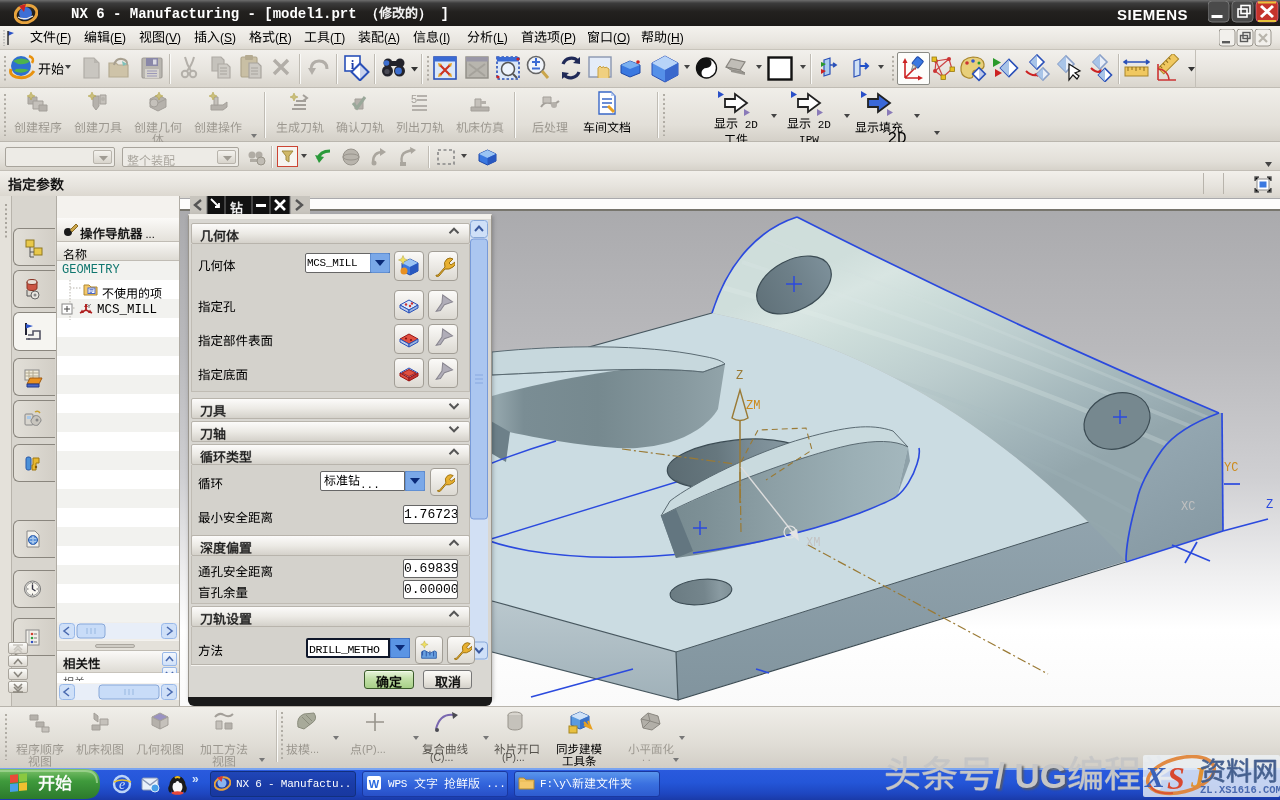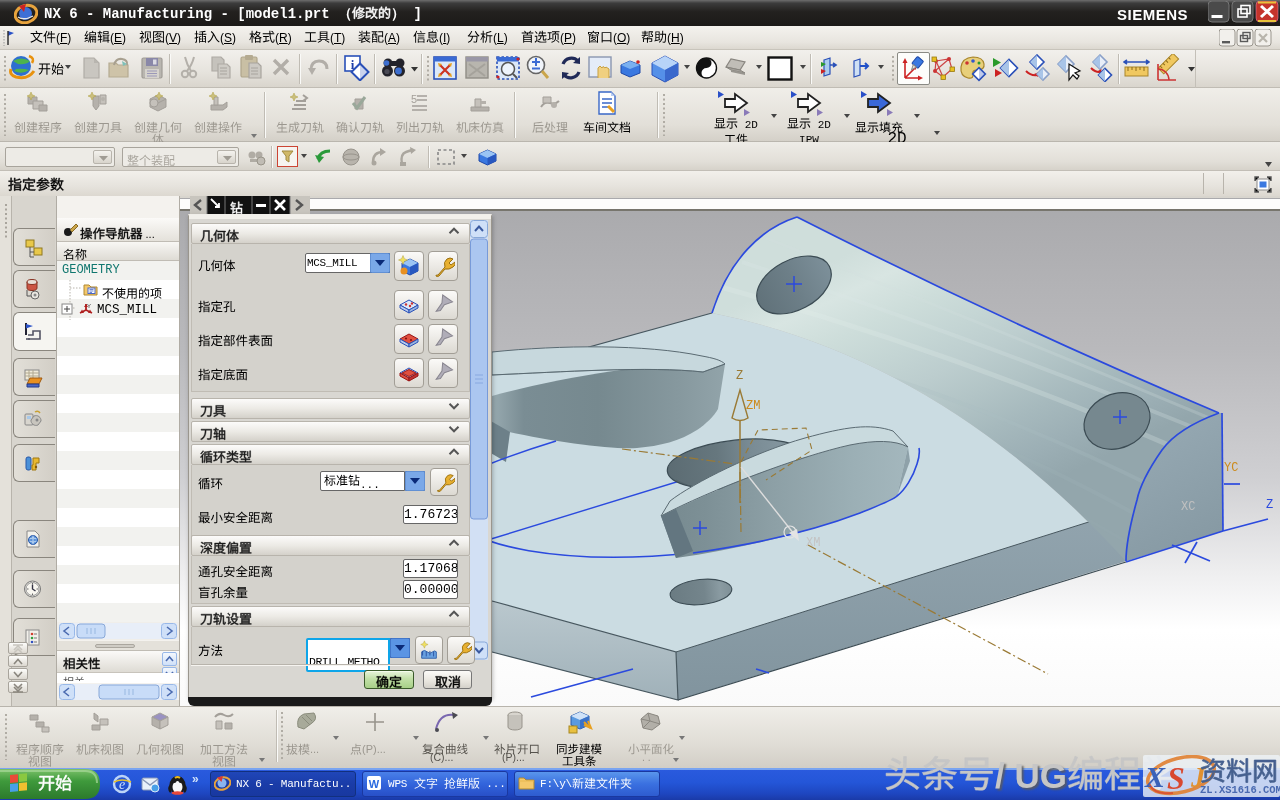--- a/index.html
+++ b/index.html
@@ -147,21 +147,21 @@
     </defs>
   </svg>
 <div style="position:absolute;left:0px;top:0px;width:1280px;height:26px;background:linear-gradient(180deg,#6e6e6e 0,#3c3c3c 12%,#23211f 45%,#1c1a18 100%);"></div>
 <svg style="position:absolute;left:14px;top:3px;width:24px;height:21px;" viewBox="0 0 24 21">
 <ellipse cx="12" cy="11" rx="11" ry="8.5" fill="none" stroke="#e8a33d" stroke-width="3" transform="rotate(-18 12 11)"></ellipse>
 <circle cx="11.5" cy="10.5" r="6.5" fill="#3d6fd6"></circle>
 <path d="M5 3 L12 1 L10 9 Z" fill="#cc2222"></path>
 <path d="M4 14 Q10 18 19 13" stroke="#e8e8e8" stroke-width="1.4" fill="none"></path>
 </svg>
 <div style="position:absolute;left:44px;top:3px;width:700px;height:22px;display:flex;align-items:center;">
-    <span style="font-family:Liberation Mono,monospace;font-weight:bold;font-size:14px;color:#fff;">NX 6 - Manufacturing - [model1.prt （</span>
+    <span style="font-family:Liberation Mono,monospace;font-weight:bold;font-size:14px;color:#fff;margin-left:27px;">NX 6 - Manufacturing - [model1.prt （</span>
     <svg width="39.0" height="15.3" style="display:inline-block;vertical-align:bottom;overflow:visible">
       <g transform="translate(0,11.7) scale(0.013000,-0.013000)" fill="#fff" stroke="#fff" stroke-width="50">
         <use href="#g4fee" x="0"></use>
         <use href="#g6539" x="1000"></use>
         <use href="#g7684" x="2000"></use>
       </g>
     </svg>
     <span style="font-family:Liberation Mono,monospace;font-weight:bold;font-size:14px;color:#fff;">） ]</span>
   </div>
 <div style="position:absolute;left:1117px;top:6px;width:80px;height:16px;color:#fff;font-weight:bold;font-size:15px;letter-spacing:0.5px;font-family:Liberation Sans,sans-serif">SIEMENS</div>
@@ -1506,21 +1506,21 @@
 <div style="position:absolute;left:198px;top:562px;width:110px;height:16px;"><svg width="75.0" height="14.8" style="display:inline-block;vertical-align:bottom;overflow:visible">
       <g transform="translate(0,11.2) scale(0.012500,-0.012500)" fill="#000">
         <use href="#g901a" x="0"></use>
         <use href="#g5b54" x="1000"></use>
         <use href="#g5b89" x="2000"></use>
         <use href="#g5168" x="3000"></use>
         <use href="#g8ddd" x="4000"></use>
         <use href="#g79bb" x="5000"></use>
       </g>
     </svg></div>
-<div style="position:absolute;left:403px;top:559px;width:55px;height:19px;background:#fff;border:1px solid #666;border-radius:2px;font-family:Liberation Mono,monospace;font-size:13px;color:#000;text-align:right;padding:1px 1px 0 0;overflow:hidden;white-space:nowrap;">1.17068</div>
+<div style="position:absolute;left:403px;top:559px;width:55px;height:19px;background:#fff;border:1px solid #666;border-radius:2px;font-family:Liberation Mono,monospace;font-size:13px;color:#000;text-align:right;padding:1px 1px 0 0;overflow:hidden;white-space:nowrap;">0.69839</div>
 <div style="position:absolute;left:198px;top:583px;width:110px;height:16px;"><svg width="50.0" height="14.8" style="display:inline-block;vertical-align:bottom;overflow:visible">
       <g transform="translate(0,11.2) scale(0.012500,-0.012500)" fill="#000">
         <use href="#g76f2" x="0"></use>
         <use href="#g5b54" x="1000"></use>
         <use href="#g4f59" x="2000"></use>
         <use href="#g91cf" x="3000"></use>
       </g>
     </svg></div>
 <div style="position:absolute;left:403px;top:580px;width:55px;height:19px;background:#fff;border:1px solid #666;border-radius:2px;font-family:Liberation Mono,monospace;font-size:13px;color:#000;text-align:right;padding:1px 1px 0 0;overflow:hidden;white-space:nowrap;">0.00000</div>
 <div style="position:absolute;left:191px;top:606px;width:279px;height:21px;background:linear-gradient(180deg,#fcfbfa 0,#eceae5 50%,#d4d1ca 100%);border:1px solid #b8b4ac;border-radius:2px;"></div>
@@ -1535,21 +1535,21 @@
 <svg style="position:absolute;left:442px;top:608px;width:24px;height:17px;" viewBox="0 0 24 17">
     <path d="M6 11 l6 -6 6 6" transform="translate(3,0) scale(0.75)" stroke="#555" stroke-width="2.6" fill="none"></path>
   </svg>
 <div style="position:absolute;left:191px;top:627px;width:279px;height:38px;background:#d4d2cc;border:1px solid #c0bcb4;border-top:none;"></div>
 <div style="position:absolute;left:198px;top:641px;width:60px;height:16px;"><svg width="25.0" height="14.8" style="display:inline-block;vertical-align:bottom;overflow:visible">
       <g transform="translate(0,11.2) scale(0.012500,-0.012500)" fill="#000">
         <use href="#g65b9" x="0"></use>
         <use href="#g6cd5" x="1000"></use>
       </g>
     </svg></div>
-<div style="position:absolute;left:306px;top:638px;width:84px;height:20px;background:#fff;border:2px solid #0ea5e9;border-radius:2px 0 0 2px;font-family:Liberation Mono,monospace;font-size:11.5px;color:#000;padding:15px 1px;overflow:hidden;white-space:nowrap;letter-spacing:-0.5px;">DRILL_METHO</div>
+<div style="position:absolute;left:306px;top:638px;width:84px;height:20px;background:#fff;border:2px solid #0f172a;border-radius:2px 0 0 2px;font-family:Liberation Mono,monospace;font-size:11.5px;color:#000;padding:3px 1px;overflow:hidden;white-space:nowrap;letter-spacing:-0.5px;">DRILL_METHO</div>
 <svg style="position:absolute;left:390px;top:638px;width:20px;height:20px;" viewBox="0 0 20 20">
     <rect width="20" height="20" rx="2" fill="#5a94e4" stroke="#2858b0"></rect>
     <path d="M5 7 h10 l-5 6 z" fill="#0a2a78"></path>
   </svg>
 <div style="position:absolute;left:415px;top:636px;width:28px;height:28px;background:linear-gradient(180deg,#fbfaf8,#dcd9d2);border:1px solid #a29e96;border-radius:4px;"></div>
 <svg style="position:absolute;left:418px;top:639px;width:22px;height:22px;" viewBox="0 0 24 24">
     <path d="M4 14 q3 -3 6 0 q3 3 6 0 q2 -2 4 0 v7 h-16 z" fill="#68a0e0" stroke="#3060a8"></path>
     <path d="M5 13 v5 M9 14 v5 M13 13 v5 M17 14 v5" stroke="#2a50a0"></path>
     <g transform="translate(7,6)" fill="#f0e060" stroke="#b0a040" stroke-width="0.5">
       <path d="M0 -4 L1.2 -1.2 L4 0 L1.2 1.2 L0 4 L-1.2 1.2 L-4 0 L-1.2 -1.2 Z"></path>

